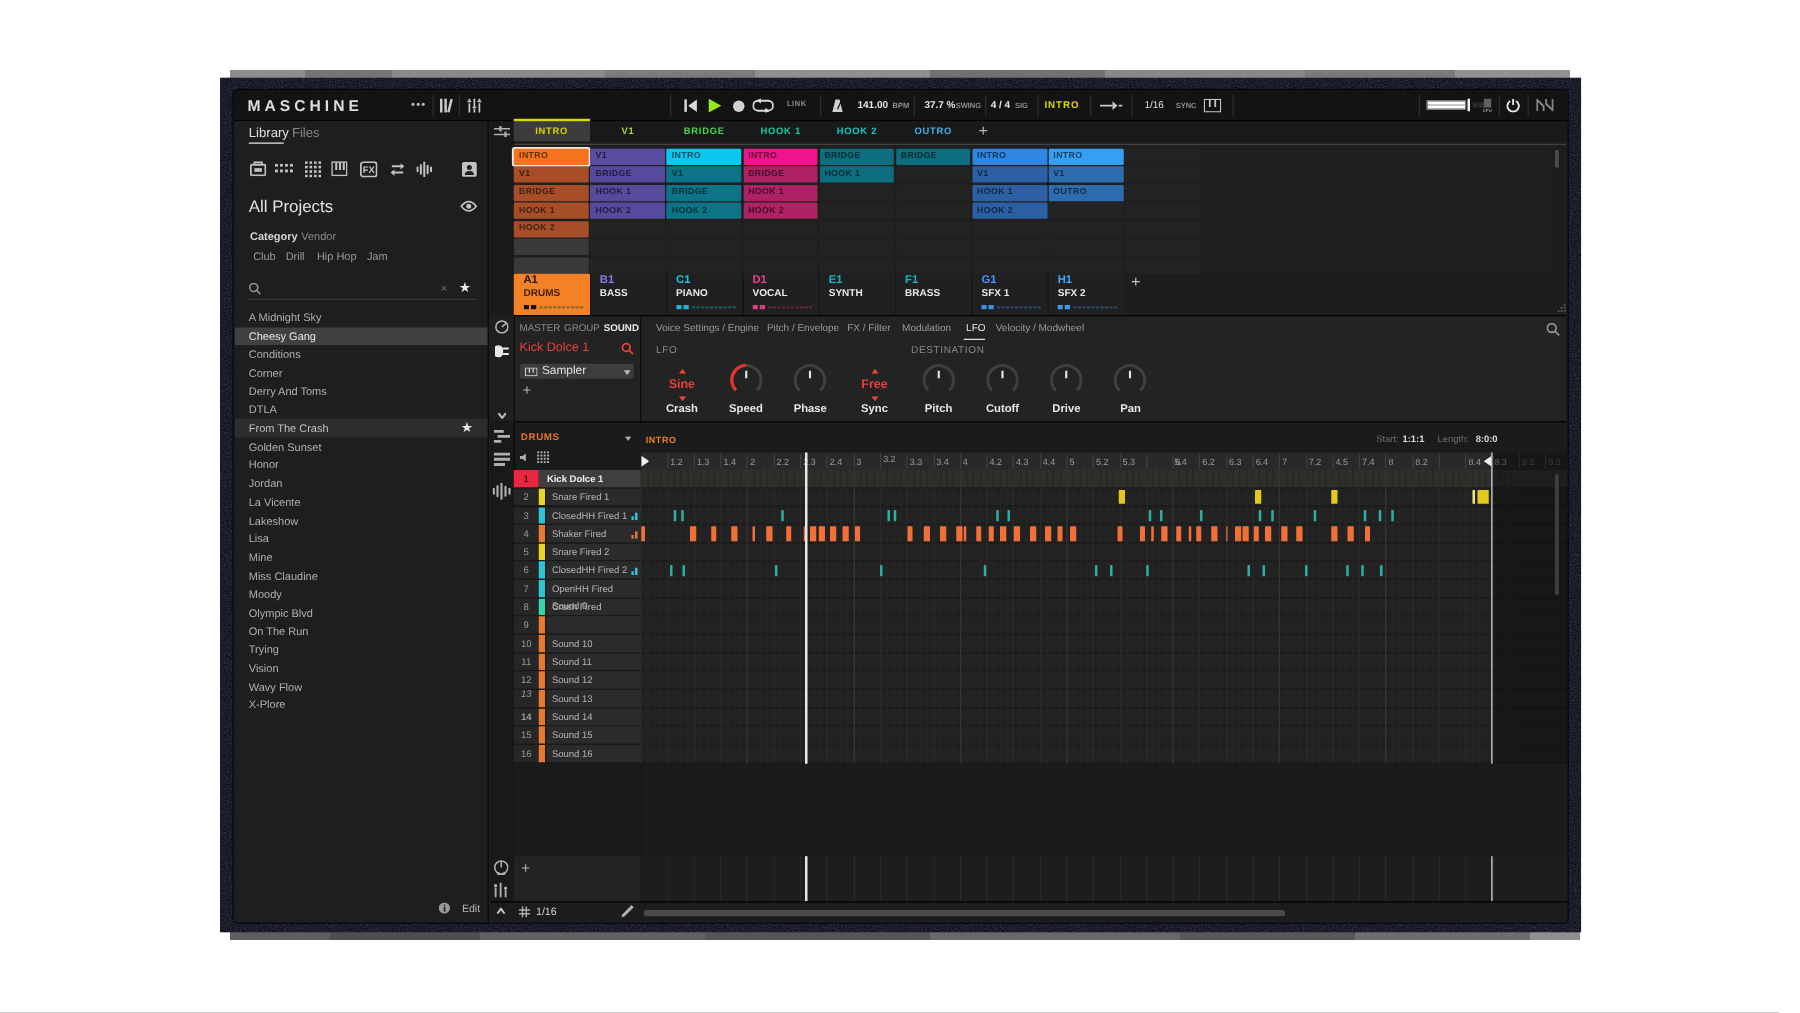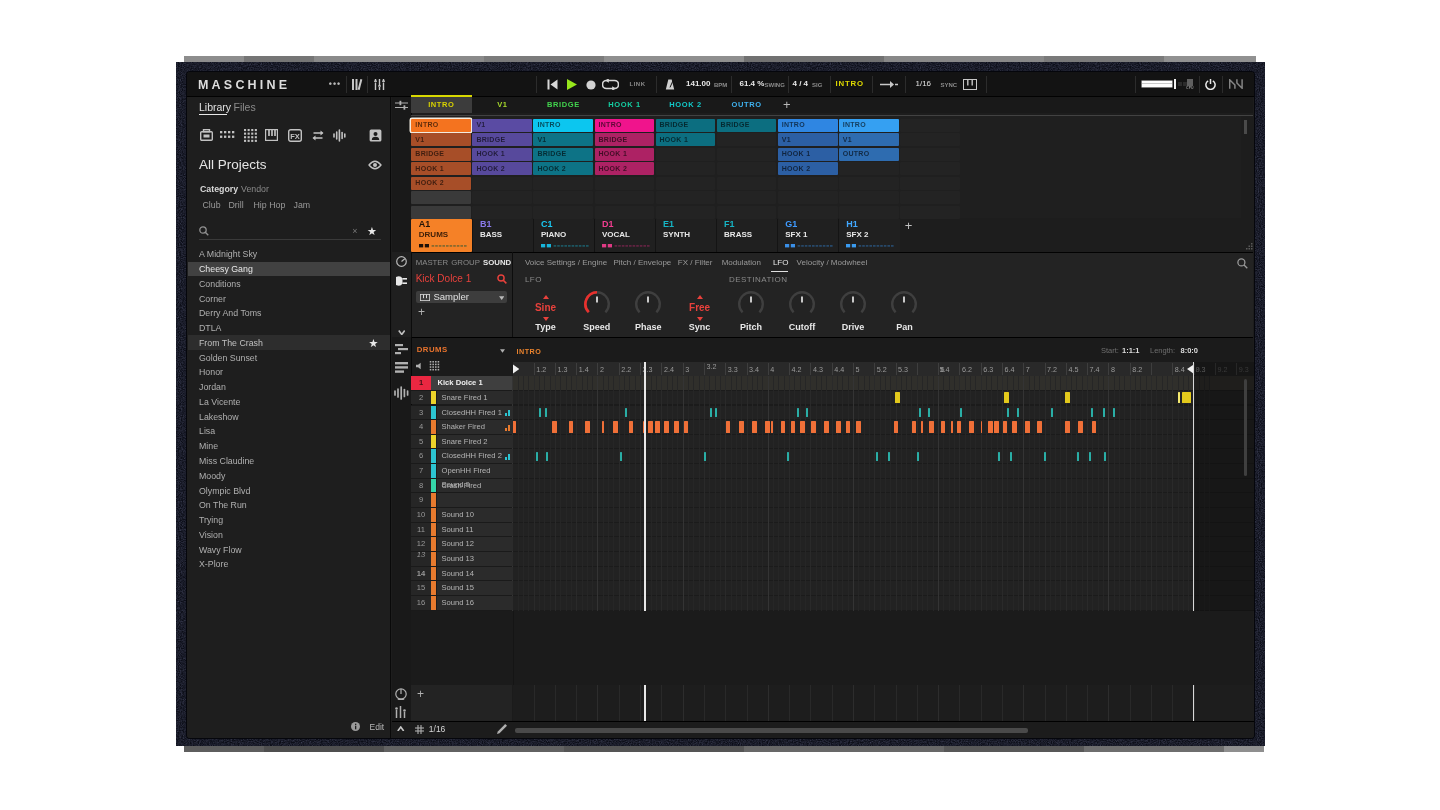--- a/index.html
+++ b/index.html
@@ -74,21 +74,21 @@
       <path d="M6.8 -0.8 L3.2 1.5 L6.8 3.8 Z" fill="#d8d8d8"></path>
       <path d="M10.2 7.2 L13.8 9.5 L10.2 11.8 Z" fill="#d8d8d8"></path>
     </svg>
 <div class="ab" style="left:443.0px;top:12.5px;transform:translateY(-50%);font-size:6px;color:#8c8c8c;font-weight:bold;letter-spacing:0.5px;white-space:nowrap;line-height:1;">LINK</div>
 <svg class="ab" style="left:478.0px;top:7.0px" width="10" height="11" viewBox="0 0 12 13">
       <path d="M4 0.5 H8 L11 12.5 H1 Z" fill="#d0d0d0"></path>
       <line x1="6" y1="10" x2="10" y2="1" stroke="#131313" stroke-width="1.2"></line>
     </svg>
 <div class="ab" style="left:499.5px;top:12.5px;transform:translateY(-50%);font-size:8px;color:#e8e8e8;font-weight:bold;letter-spacing:0;white-space:nowrap;line-height:1;">141.00</div>
 <div class="ab" style="left:527.5px;top:13.0px;transform:translateY(-50%);font-size:6px;color:#8c8c8c;font-weight:bold;letter-spacing:0;white-space:nowrap;line-height:1;">BPM</div>
-<div class="ab" style="left:553.0px;top:12.5px;transform:translateY(-50%);font-size:8px;color:#e8e8e8;font-weight:bold;letter-spacing:0;white-space:nowrap;line-height:1;">61.4 %</div>
+<div class="ab" style="left:553.0px;top:12.5px;transform:translateY(-50%);font-size:8px;color:#e8e8e8;font-weight:bold;letter-spacing:0;white-space:nowrap;line-height:1;">37.7 %</div>
 <div class="ab" style="left:578.0px;top:13.0px;transform:translateY(-50%);font-size:6px;color:#8c8c8c;font-weight:bold;letter-spacing:0;white-space:nowrap;line-height:1;">SWING</div>
 <div class="ab" style="left:606.0px;top:12.5px;transform:translateY(-50%);font-size:8px;color:#e8e8e8;font-weight:bold;letter-spacing:0;white-space:nowrap;line-height:1;">4 / 4</div>
 <div class="ab" style="left:625.5px;top:13.0px;transform:translateY(-50%);font-size:6px;color:#8c8c8c;font-weight:bold;letter-spacing:0;white-space:nowrap;line-height:1;">SIG</div>
 <div class="ab" style="left:649.0px;top:12.5px;transform:translateY(-50%);font-size:7.8px;color:#ded800;font-weight:bold;letter-spacing:0.8px;white-space:nowrap;line-height:1;">INTRO</div>
 <svg class="ab" style="left:693.5px;top:8.5px" width="18" height="9" viewBox="0 0 18 9">
       <line x1="0" y1="4.5" x2="10" y2="4.5" stroke="#c8c8c8" stroke-width="1.3"></line>
       <path d="M10 1 L14 4.5 L10 8 Z" fill="#c8c8c8"></path>
       <line x1="15" y1="4.5" x2="18" y2="4.5" stroke="#c8c8c8" stroke-width="1.3"></line>
     </svg>
 <div class="ab" style="left:729.0px;top:12.5px;transform:translateY(-50%);font-size:8px;color:#e0e0e0;font-weight:normal;letter-spacing:0;white-space:nowrap;line-height:1;">1/16</div>
@@ -532,21 +532,21 @@
 <svg class="ab" style="left:356.0px;top:245.3px" width="6" height="4" viewBox="0 0 6 4">
       <path d="M0 0 L6 0 L3 4 Z" fill="#e8413c"></path>
     </svg>
 <div class="ab" style="left:513.1px;top:236.5px;transform:translate(-50%,-50%);font-size:10px;color:#e8413c;font-weight:bold;letter-spacing:0;white-space:nowrap;line-height:1;">Free</div>
 <svg class="ab" style="left:510.1px;top:223.8px" width="6" height="4" viewBox="0 0 6 4">
       <path d="M0 4 L6 4 L3 0 Z" fill="#e8413c"></path>
     </svg>
 <svg class="ab" style="left:510.1px;top:245.3px" width="6" height="4" viewBox="0 0 6 4">
       <path d="M0 0 L6 0 L3 4 Z" fill="#e8413c"></path>
     </svg>
-<div class="ab" style="left:359.0px;top:255.3px;transform:translate(-50%,-50%);font-size:9px;color:#e8e8e8;font-weight:bold;letter-spacing:0;white-space:nowrap;line-height:1;">Type</div>
+<div class="ab" style="left:359.0px;top:255.3px;transform:translate(-50%,-50%);font-size:9px;color:#e8e8e8;font-weight:bold;letter-spacing:0;white-space:nowrap;line-height:1;">Crash</div>
 <div class="ab" style="left:410.3px;top:255.3px;transform:translate(-50%,-50%);font-size:9px;color:#e8e8e8;font-weight:bold;letter-spacing:0;white-space:nowrap;line-height:1;">Speed</div>
 <div class="ab" style="left:461.7px;top:255.3px;transform:translate(-50%,-50%);font-size:9px;color:#e8e8e8;font-weight:bold;letter-spacing:0;white-space:nowrap;line-height:1;">Phase</div>
 <div class="ab" style="left:513.1px;top:255.3px;transform:translate(-50%,-50%);font-size:9px;color:#e8e8e8;font-weight:bold;letter-spacing:0;white-space:nowrap;line-height:1;">Sync</div>
 <div class="ab" style="left:564.4px;top:255.3px;transform:translate(-50%,-50%);font-size:9px;color:#e8e8e8;font-weight:bold;letter-spacing:0;white-space:nowrap;line-height:1;">Pitch</div>
 <div class="ab" style="left:615.5px;top:255.3px;transform:translate(-50%,-50%);font-size:9px;color:#e8e8e8;font-weight:bold;letter-spacing:0;white-space:nowrap;line-height:1;">Cutoff</div>
 <div class="ab" style="left:666.6px;top:255.3px;transform:translate(-50%,-50%);font-size:9px;color:#e8e8e8;font-weight:bold;letter-spacing:0;white-space:nowrap;line-height:1;">Drive</div>
 <div class="ab" style="left:717.9px;top:255.3px;transform:translate(-50%,-50%);font-size:9px;color:#e8e8e8;font-weight:bold;letter-spacing:0;white-space:nowrap;line-height:1;">Pan</div>
 <svg class="ab" style="left:1050.5px;top:186.5px" width="11" height="11" viewBox="0 0 11 11">
       <circle cx="4.4" cy="4.4" r="3.5" fill="none" stroke="#9a9a9a" stroke-width="1.3"></circle>
       <line x1="7" y1="7" x2="10.3" y2="10.3" stroke="#9a9a9a" stroke-width="1.3"></line>

